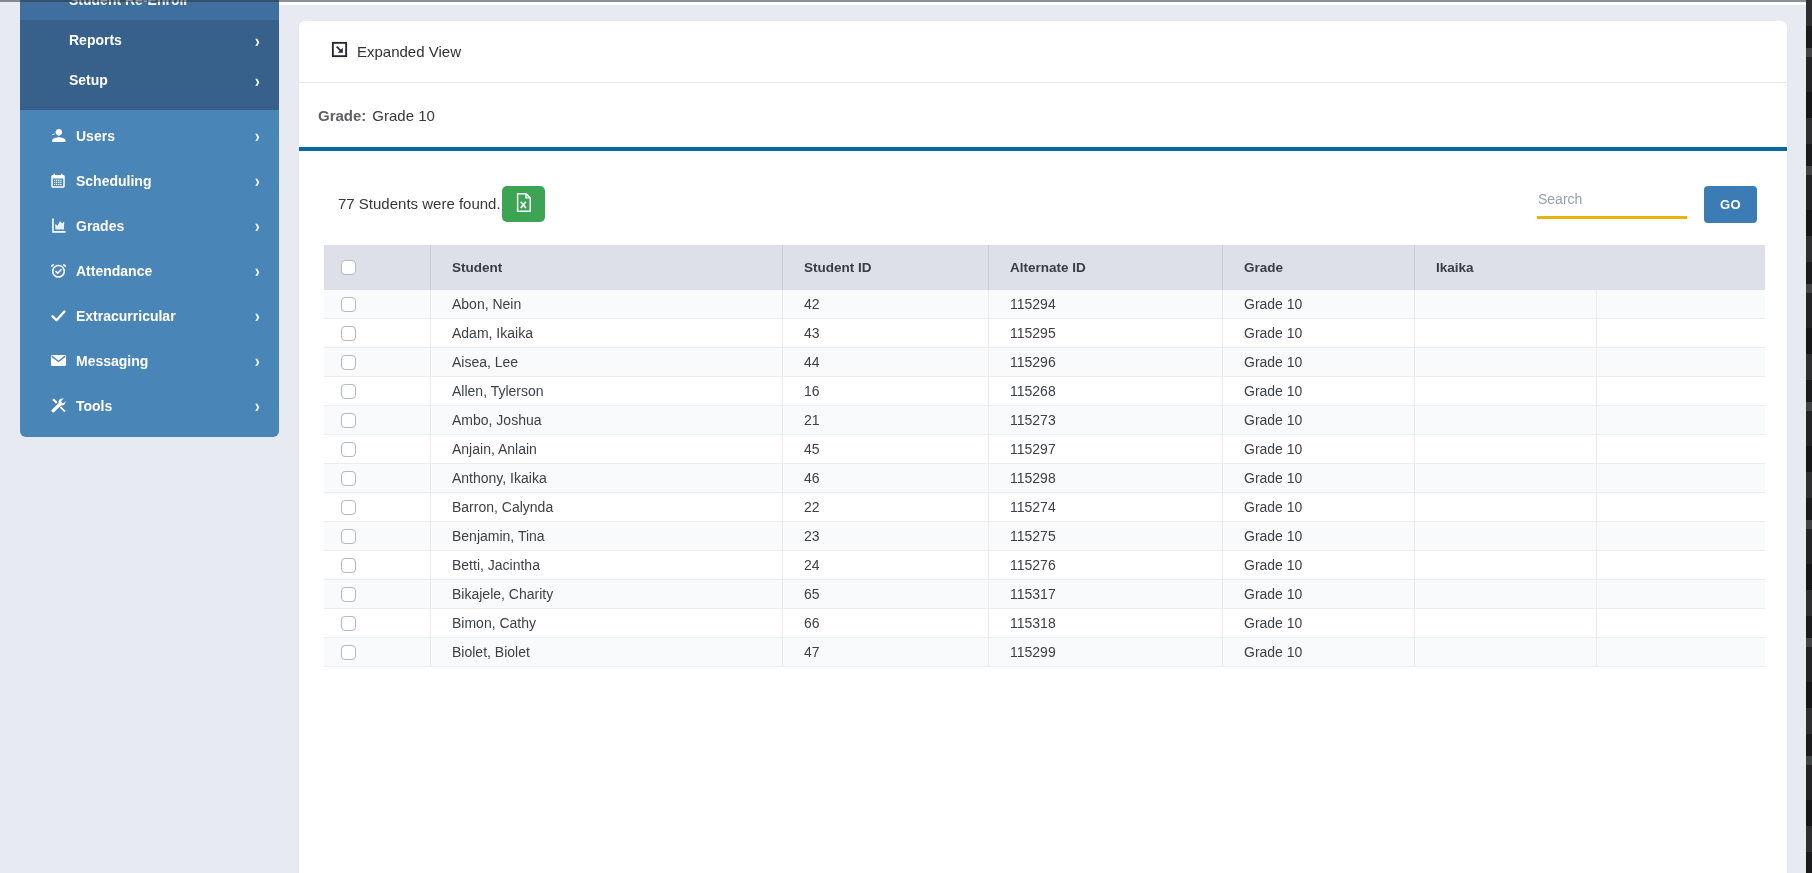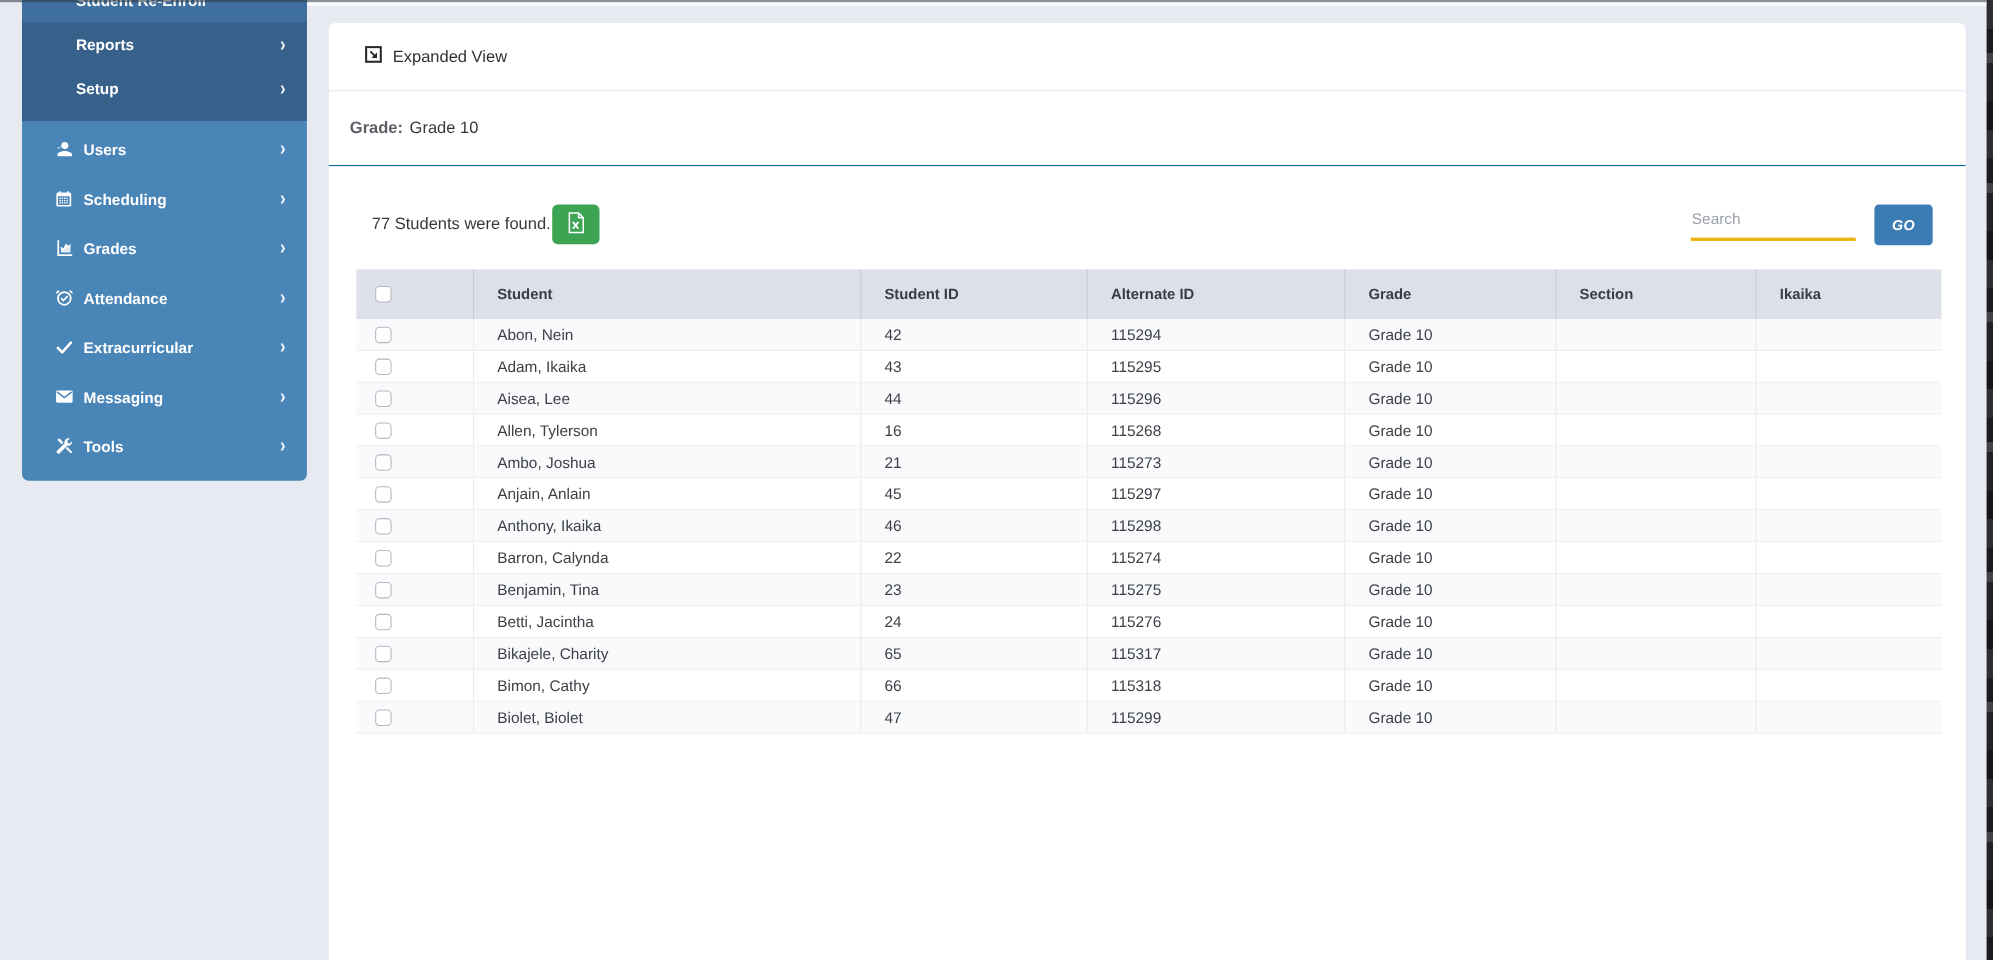--- a/index.html
+++ b/index.html
@@ -26,21 +26,21 @@
   .menu-item .lbl { font-size:14px; font-weight:600; margin-left:1px; }
   .chev { margin-left:auto; color:rgba(255,255,255,.92); font-size:19px; font-weight:600; line-height:1;
     transform:scaleX(.8); }
 
   
   .panel { position:absolute; left:299px; top:21px; width:1488px; height:852px; background:#fff;
     border-radius:6px 6px 0 0; z-index:20; }
   .row-expanded { height:62px; border-bottom:1px solid #e7e8ec; display:flex; align-items:center;
     padding-left:32px; gap:9px; cursor:pointer; }
   .row-expanded .txt { font-size:15px; color:#2e3136; }
-  .row-grade { height:68px; border-bottom:1px solid #0369a1; display:flex; align-items:center;
+  .row-grade { height:68px; border-bottom:4px solid #0369a1; display:flex; align-items:center;
     padding-left:19px; font-size:15px; }
   .row-grade .glabel { font-weight:700; color:#5c6066; margin-right:6px; }
   .row-grade .gvalue { color:#35383d; }
 
   .results { position:absolute; left:39px; top:174px; font-size:15px; color:#35383d; }
   .excel-btn { position:absolute; left:203px; top:165px; width:43px; height:36px; border:none;
     border-radius:5px; display:flex; align-items:center; justify-content:center; cursor:pointer; }
   .search-input { position:absolute; left:1238px; top:170px; width:150px; border:none;
     border-bottom:3px solid #eab308; background:transparent; font-size:14px; color:#0f172a;
     padding:0 0 9px 1px; outline:none; font-family:inherit; }
@@ -200,32 +200,31 @@
       <span>
         <svg width="19" height="21" viewBox="0 0 22 25" fill="none" stroke="#fff" stroke-width="1.7">
             <path d="M4 2h10l5 5v16H4z"></path>
             <path d="M14 2v5h5"></path>
             <path stroke-width="2" d="M7.8 11.5l6 7.5M13.8 11.5l-6 7.5"></path>
           </svg>
       </span>
     </button>
 
     <input class="search-input" type="text" placeholder="Search" style="">
-    <button class="go-btn" style="background: rgb(60, 124, 181); font-style: italic;">GO</button>
+    <button class="go-btn" style="background: rgb(60, 124, 181);">GO</button>
 
     <div class="table">
       <div class="grid-row thead" style="background: rgb(221, 224, 232);">
         <div class="th c-check">
           <span class="checkbox"></span>
         </div>
         <div class="th">Student</div>
         <div class="th">Student ID</div>
         <div class="th">Alternate ID</div>
         <div class="th">Grade</div>
-        <div class="th">Section</div>
         <div class="th">Ikaika</div>
       </div>
       <div id="tbody">
           <div class="grid-row trow odd">
     <div class="cell c-check">
       <span class="checkbox"></span>
     </div>
     <div class="cell">Abon, Nein</div>
     <div class="cell">42</div>
     <div class="cell">115294</div>

